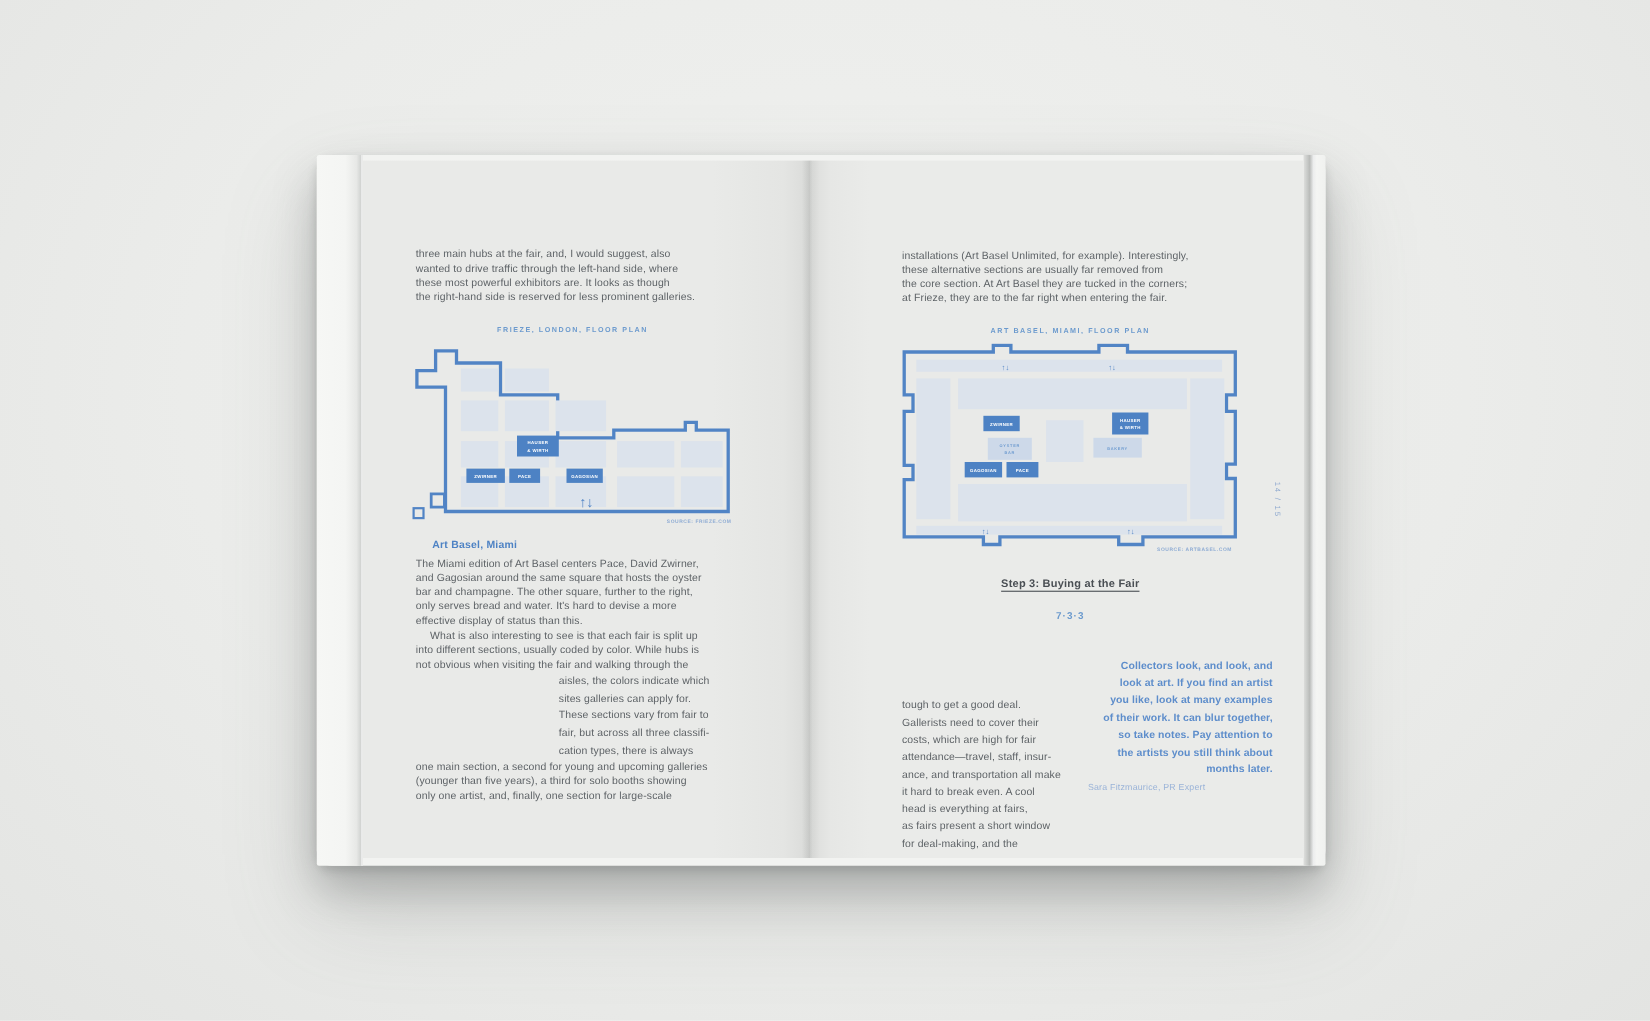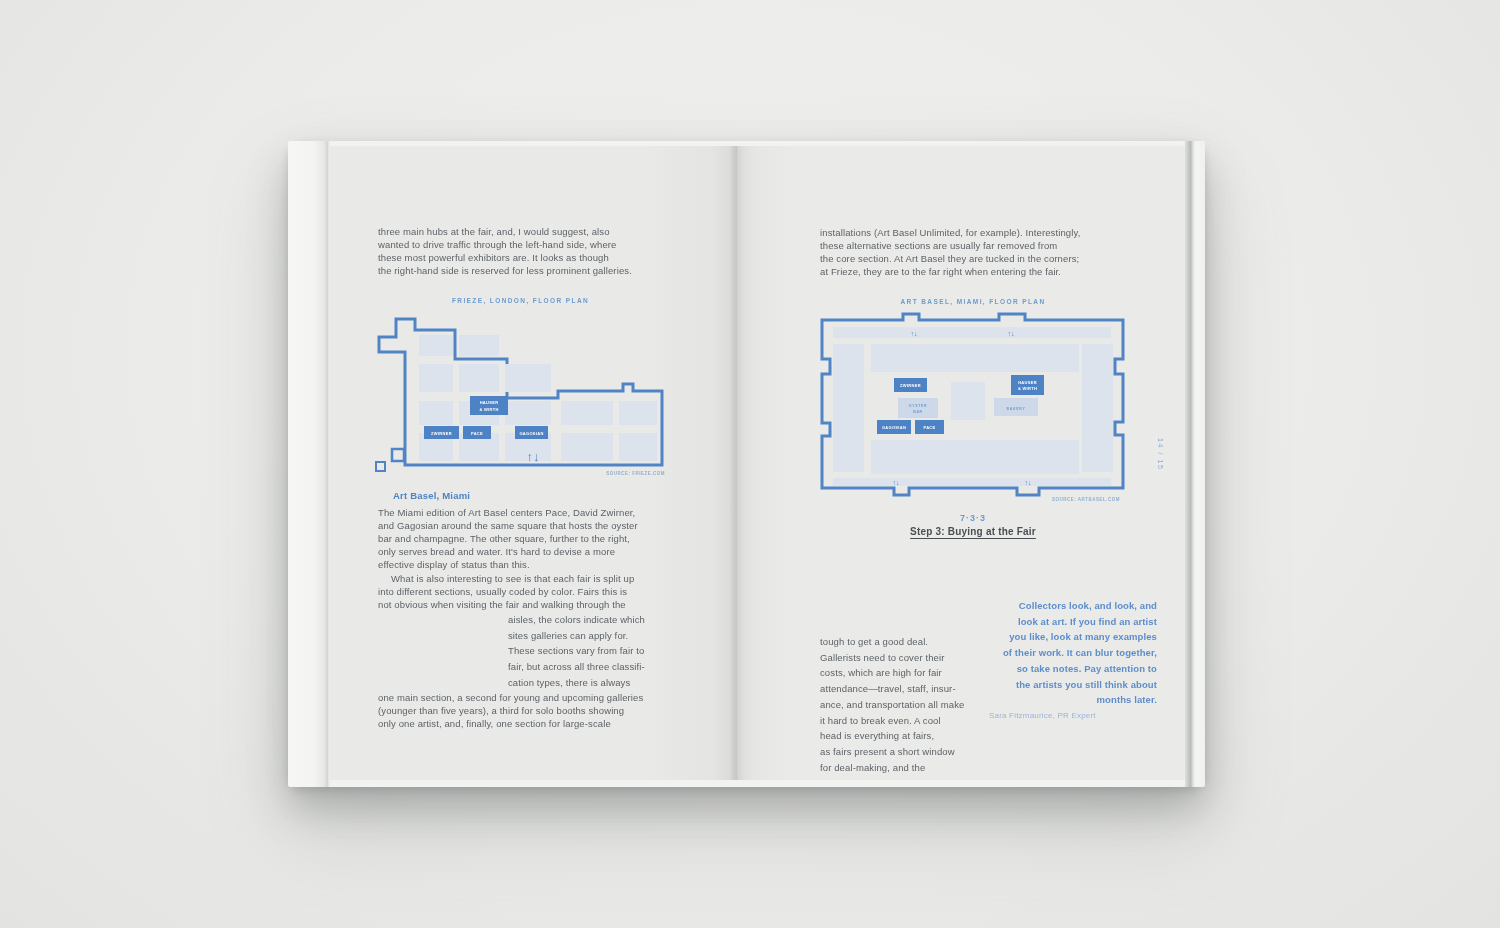--- a/index.html
+++ b/index.html
@@ -39,21 +39,21 @@
     font-size:9.5px;line-height:13px;letter-spacing:.12px;color:#5d6266;white-space:pre-line;
   }
   .indent-first{text-indent:13px;}
   .wrap-col{line-height:15.7px;}
   .plan-caption{
     font-size:6.5px;font-weight:bold;letter-spacing:1.4px;color:#6d9bce;text-align:center;
   }
   .blue-heading{font-size:9.5px;font-weight:bold;color:#4d82c4;letter-spacing:.2px;}
   .pull-quote{font-size:9.5px;line-height:15px;font-weight:bold;color:#5d8dcb;white-space:pre-line;letter-spacing:.1px;}
   .quote-attr{font-size:8px;color:#9ab3d8;margin-top:3px;letter-spacing:.2px;}
-  .section-num{font-size:9px;font-weight:bold;letter-spacing:1px;color:#6d9bce;text-align:center;}
+  .section-num{font-size:9px;font-weight:bold;letter-spacing:1px;color:#6d9bce;text-align:center;margin-top:42px;}
   .section-title{font-size:10px;font-weight:bold;color:#4a4f54;text-align:center;text-decoration:underline;text-underline-offset:2.5px;letter-spacing:.2px;}
   .page-num-vert{
     writing-mode:vertical-rl;font-size:7px;letter-spacing:1.6px;color:#8fa9cf;
   }
   svg{display:block;}
   svg text{font-family:"Liberation Sans", sans-serif;}
   .booth-label{font-size:4px;font-weight:bold;fill:#ffffff;letter-spacing:.3px;text-anchor:middle;}
   .booth-label-light{font-size:3.5px;font-weight:bold;fill:#6f9cd0;letter-spacing:.7px;text-anchor:middle;}
   .plan-source{font-size:4.5px;font-weight:bold;letter-spacing:.5px;fill:#90add4;text-anchor:end;}
   .plan-arrows{fill:#5184c5;text-anchor:middle;font-weight:bold;}
@@ -119,21 +119,21 @@
 
       <div class="pos blue-heading" style="left:63px;top:344px;">Art Basel, Miami</div>
 
       <div class="pos body-text" style="left:48px;top:360px;width:272px;">The Miami edition of Art Basel centers Pace, David Zwirner,
 and Gagosian around the same square that hosts the oyster
 bar and champagne. The other square, further to the right,
 only serves bread and water. It's hard to devise a more
 effective display of status than this.</div>
 
       <div class="pos body-text indent-first" style="left:48px;top:426px;width:272px;">What is also interesting to see is that each fair is split up
-into different sections, usually coded by color. Fairs this is
+into different sections, usually coded by color. While hubs is
 not obvious when visiting the fair and walking through the</div>
 
 
       <div class="pos body-text wrap-col" style="left:178px;top:466px;width:152px;">aisles, the colors indicate which
 sites galleries can apply for.
 These sections vary from fair to
 fair, but across all three classifi-
 cation types, there is always</div>
 
       <div class="pos body-text" style="left:48px;top:545px;width:276px;">one main section, a second for young and upcoming galleries

